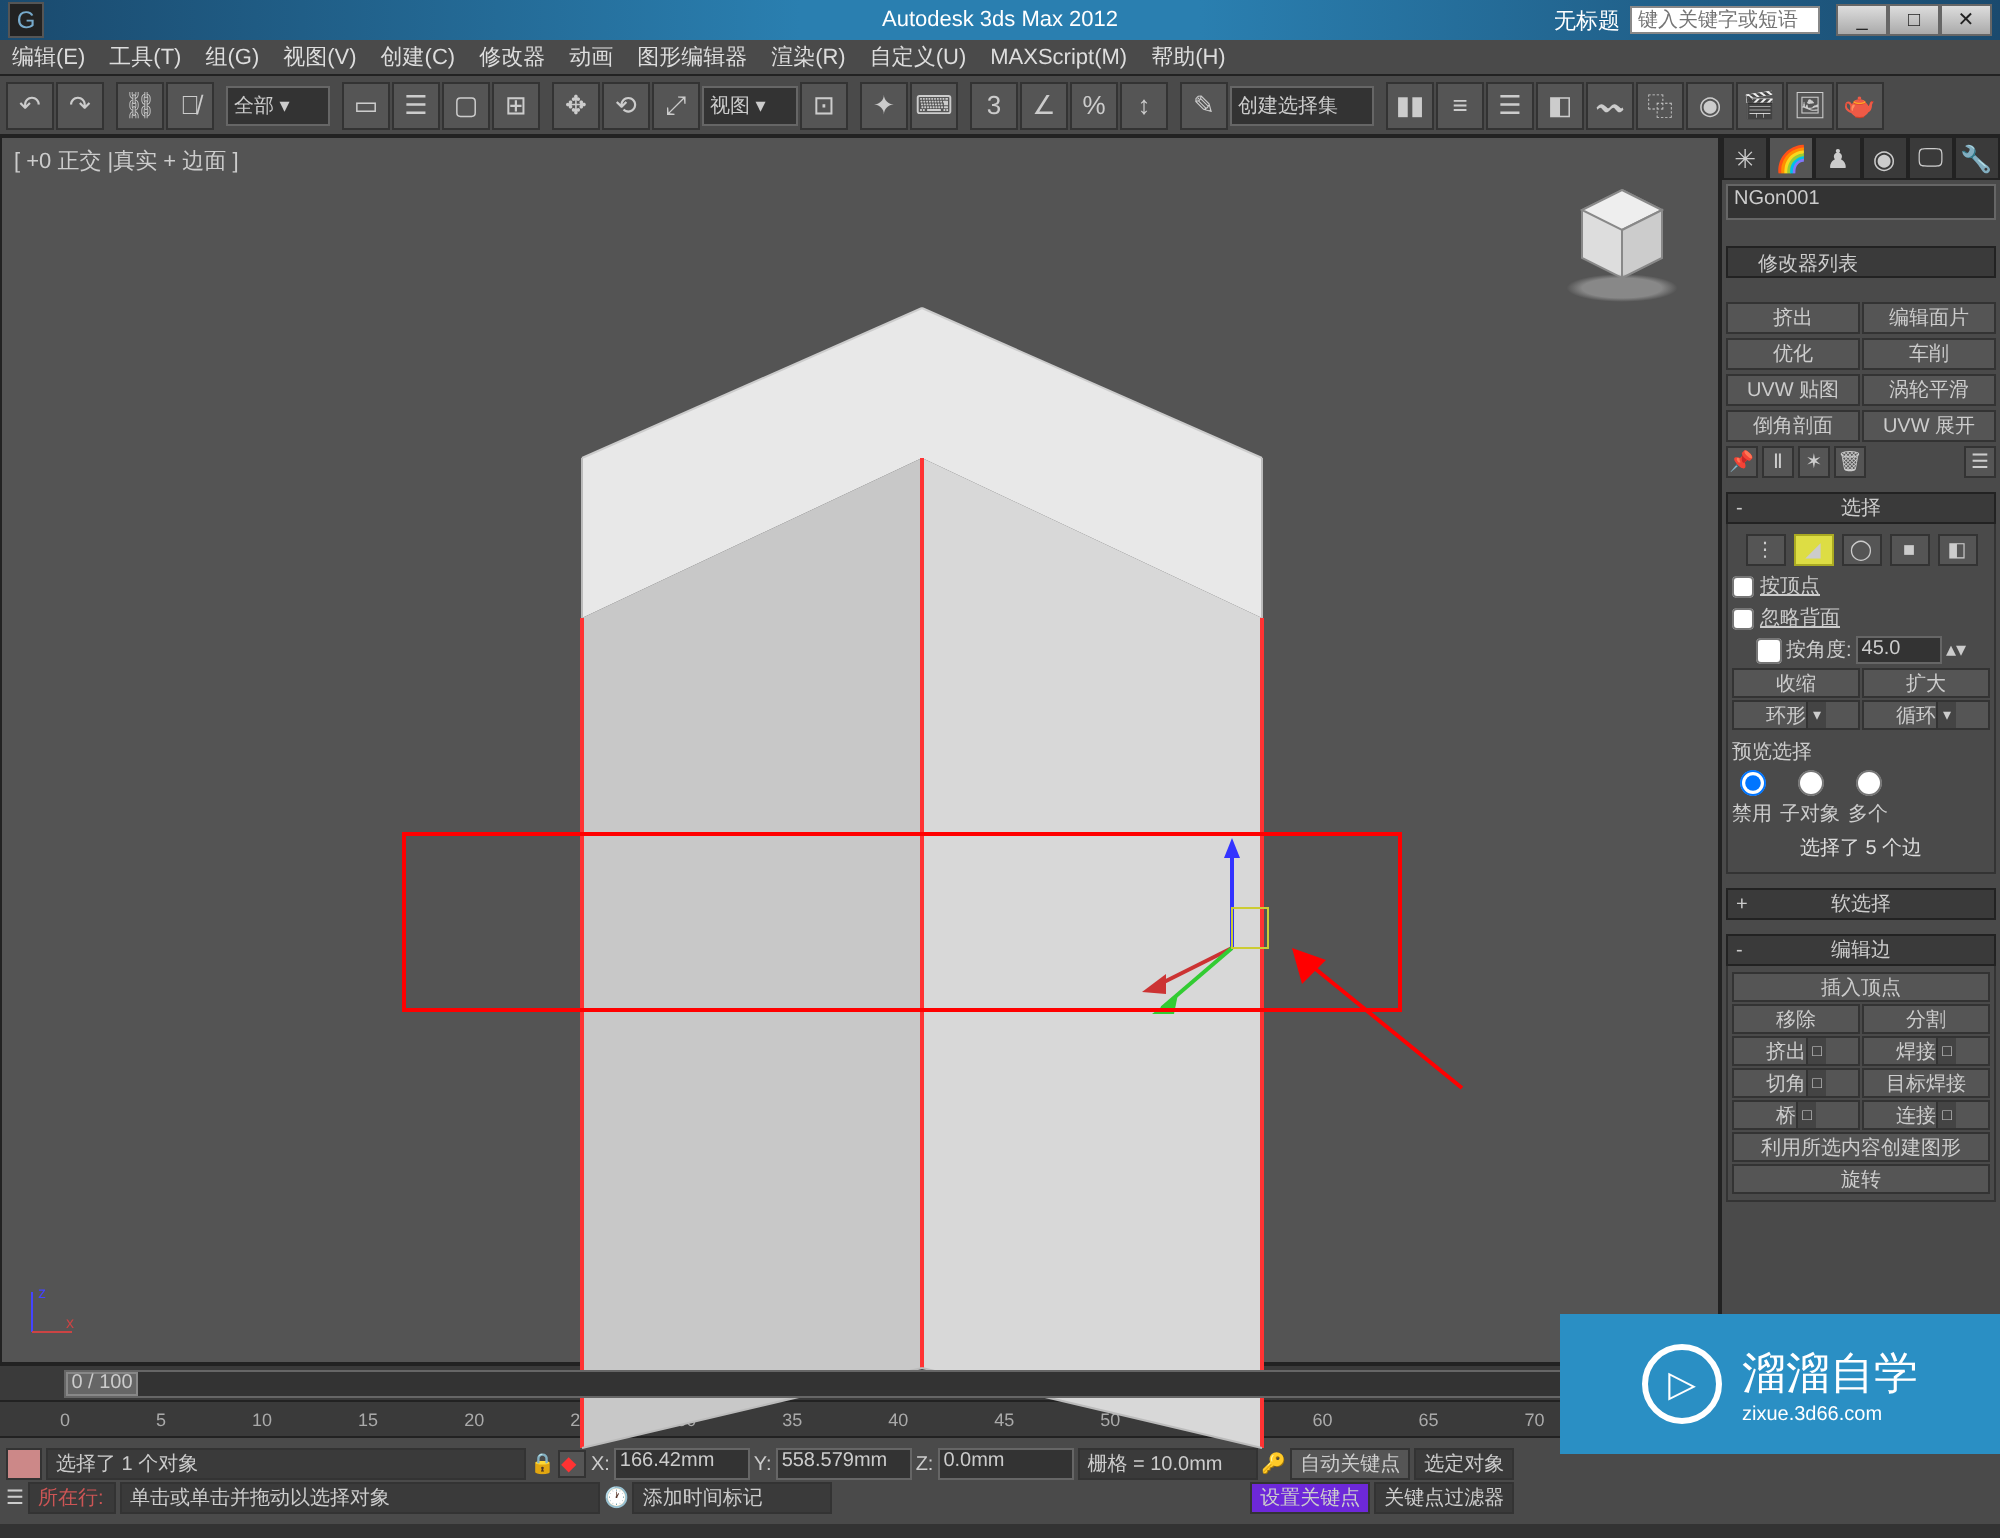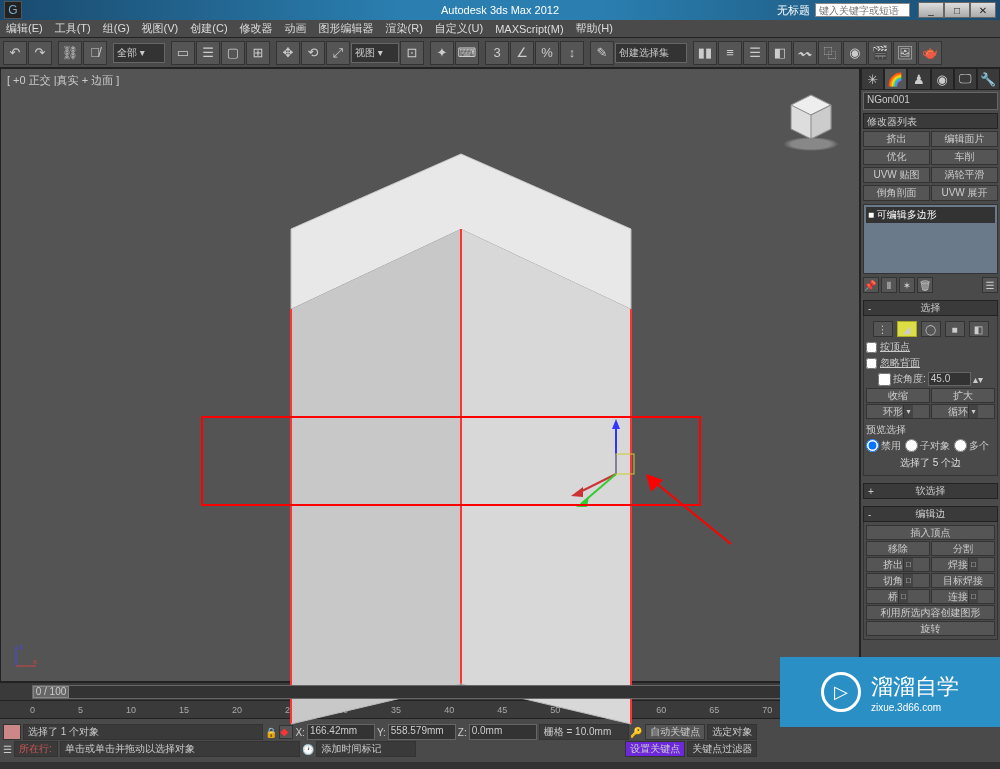--- a/index.html
+++ b/index.html
@@ -43,40 +43,40 @@
 
 
 .axis-ind { position: absolute; bottom: 10px; left: 10px; font-size: 10px; }
 
 
 .cmdpanel { width: 140px; background: #4a4a4a; border-left: 1px solid #222; display: flex; flex-direction: column; font-size: 11px; color: #ccc; }
 .cmdtabs { height: 22px; display: flex; background: #3a3a3a; }
 .cmdtabs span { flex: 1; display: flex; align-items: center; justify-content: center; border: 1px solid #222; font-size: 13px; }
 .cmdtabs span.active { background: #555; }
 .objname { height: 18px; background: #333; border: 1px solid #666; margin: 2px; padding: 1px 3px; font-size: 10px; }
-.modlist-hdr { height: 16px; background: #3a3a3a; padding: 1px 3px; font-size: 10px; border: 1px solid #222; margin: 1px 2px; }
+.modlist-hdr { height: 16px; background: #3a3a3a; padding: 1px 15px; font-size: 10px; border: 1px solid #222; margin: 11px 2px; }
 .btnrow { display: flex; gap: 1px; margin: 1px 2px; }
 .btnrow .pbtn { flex: 1; height: 16px; background: #555; border: 1px solid #333; display: flex; align-items: center; justify-content: center; font-size: 10px; }
 .stack { height: 70px; background: #6a7a8a; border: 1px solid #333; margin: 2px; padding: 2px; font-size: 10px; }
 .stack .sel { background: #333; color: #fff; padding: 1px 2px; }
 .stacktools { height: 16px; display: flex; gap: 2px; margin: 1px 2px; }
 .stacktools span { width: 16px; height: 16px; background: #555; border: 1px solid #333; font-size: 10px; display: flex; align-items: center; justify-content: center; }
 .rollout { margin: 6px 2px 1px; }
 .rollout-hdr { height: 16px; background: #3a3a3a; border: 1px solid #222; display: flex; align-items: center; justify-content: center; font-size: 10px; position: relative; }
 .rollout-hdr .pm { position: absolute; left: 4px; }
 .rollout-body { background: #4a4a4a; border: 1px solid #333; border-top: none; padding: 2px; font-size: 10px; }
 .subobj-row { display: flex; gap: 4px; justify-content: center; margin: 3px 0; }
 .subobj-row span { width: 20px; height: 16px; background: #555; border: 1px solid #333; display: flex; align-items: center; justify-content: center; }
 .subobj-row span.active { background: #dd4; border-color: #aa2; }
 .chk { display: flex; align-items: center; gap: 3px; margin: 2px 0; text-decoration: underline; }
 .chk input { width: 11px; height: 11px; }
 .spin { display: flex; align-items: center; gap: 2px; margin: 2px 12px; }
 .spin .val { flex: 1; height: 14px; background: #333; border: 1px solid #666; padding: 0 2px; font-size: 10px; }
 .radio-row { display: flex; gap: 4px; flex-wrap: wrap; margin: 2px 0; }
-.radio-row label { display: flex; align-items: flex-start; gap: 2px; font-size: 10px; }
+.radio-row label { display: flex; align-items: center; gap: 2px; font-size: 10px; flex-direction: column; }
 .statusline { text-align: center; font-size: 10px; margin: 3px 0; color: #ddd; }
 .btnrow2 { display: flex; gap: 1px; margin: 1px 0; }
 .btnrow2 .b2 { flex: 1; height: 15px; background: #555; border: 1px solid #333; display: flex; align-items: center; justify-content: center; font-size: 10px; position: relative; }
 .btnrow2 .b2 .cfg { width: 10px; background: #444; border-left: 1px solid #333; height: 100%; display: flex; align-items: center; justify-content: center; font-size: 8px; }
 
 
 .timeslider { height: 18px; background: #3a3a3a; border-top: 1px solid #222; display: flex; align-items: center; font-size: 10px; color: #ccc; }
 .timeslider .slider { flex: 1; height: 14px; background: #333; border: 1px solid #666; margin: 0 4px; position: relative; }
 .timeslider .slider .thumb { position: absolute; left: 0; width: 36px; height: 12px; background: #666; border: 1px solid #888; display: flex; align-items: center; justify-content: center; }
 .trackbar { height: 18px; background: #3a3a3a; border-top: 1px solid #222; display: flex; align-items: center; font-size: 9px; color: #aaa; padding-left: 30px; gap: 43px; }
@@ -243,23 +243,20 @@
         <div class="pbtn">车削</div>
       </div>
     <div class="btnrow">
         <div class="pbtn">UVW 贴图</div>
         <div class="pbtn">涡轮平滑</div>
       </div>
     <div class="btnrow">
         <div class="pbtn">倒角剖面</div>
         <div class="pbtn">UVW 展开</div>
       </div>
-    <div class="stack">
-      <div class="sel">■ <span>可编辑多边形</span></div>
-    </div>
     <div class="stacktools">
       <span>📌</span>
       <span>Ⅱ</span>
       <span>✶</span>
       <span>🗑</span>
       <span style="margin-left:auto">☰</span>
     </div>
 
     <div class="rollout">
       <div class="rollout-hdr">

